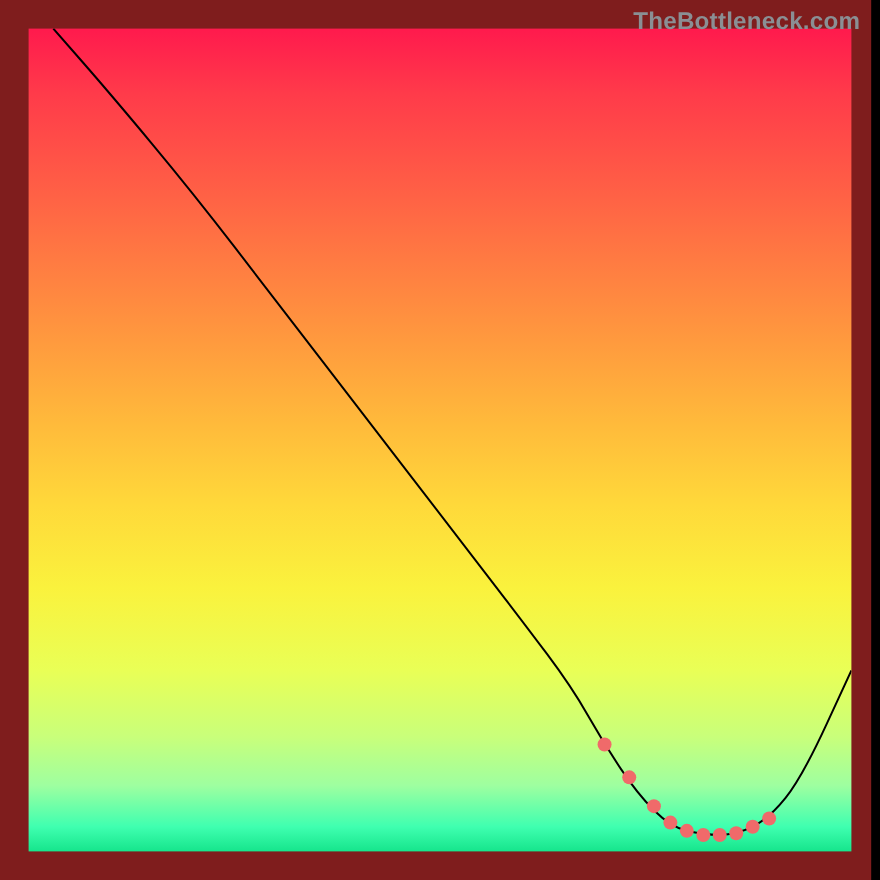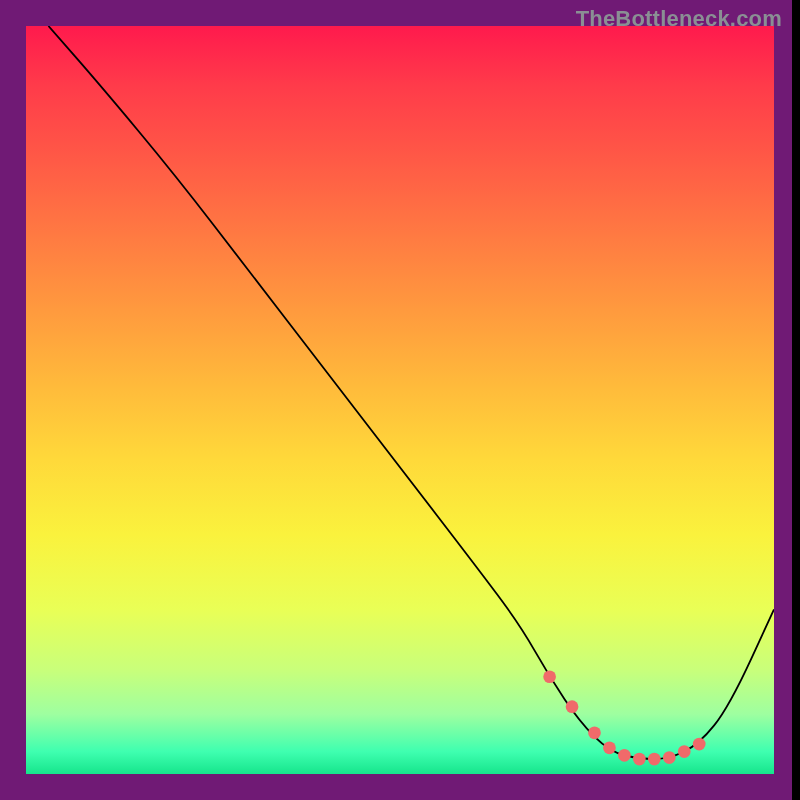--- a/index.html
+++ b/index.html
@@ -8,21 +8,21 @@
     width: 800px;
     height: 800px;
     background: #000;
     font-family: Arial, Helvetica, sans-serif;
     overflow: hidden;
   }
   .frame {
     position: relative;
     width: 792px;
     height: 800px;
-    background: #701a75;
+    background: #7f1d1d;
   }
   .plot {
     position: absolute;
     left: 26px;
     top: 26px;
     width: 748px;
     height: 748px;
     box-sizing: border-box;
   }
   .gradient {

